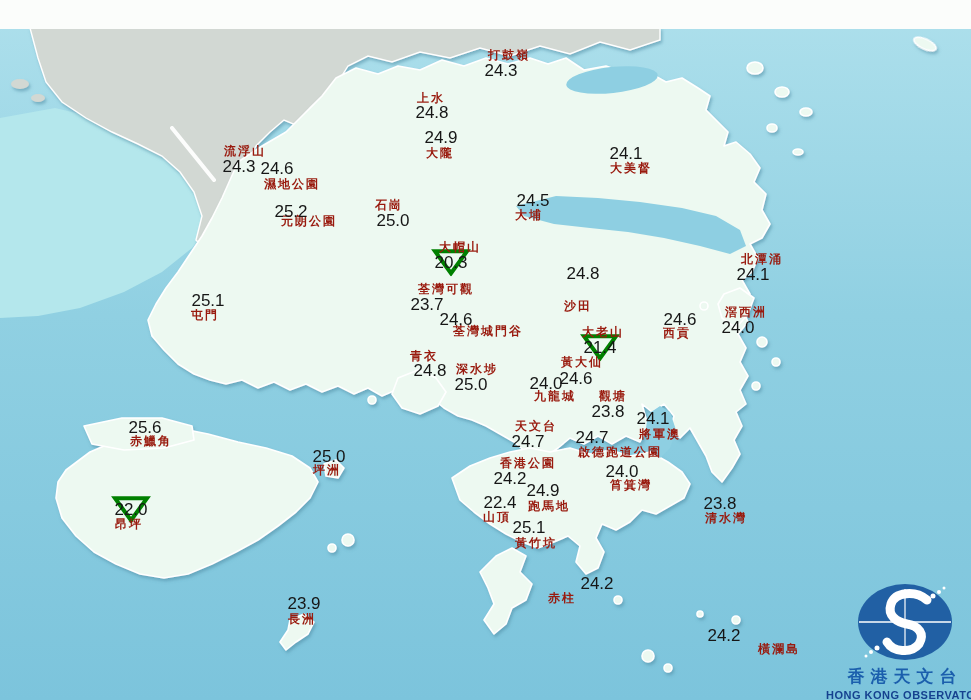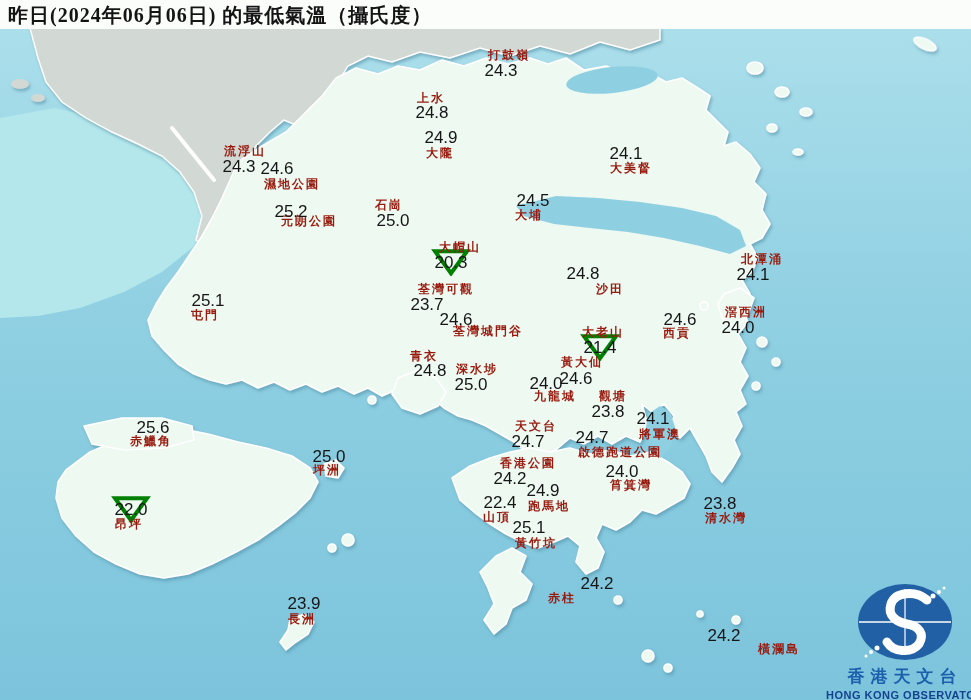--- a/index.html
+++ b/index.html
@@ -101,21 +101,20 @@
 
     <g fill="#8ecfe2">
       <path d="M516,206 L556,196 L598,198 L640,202 L682,208 L716,216 L740,230 L746,246 L730,254 L700,246 L664,238 L628,232 L590,228 L554,224 L524,216 Z"></path>
       <ellipse cx="612" cy="80" rx="46" ry="13" transform="rotate(-6 612 80)"></ellipse>
       <path d="M648,414 L660,406 L670,412 L676,430 L670,448 L660,458 L650,444 L646,428 Z"></path>
     </g>
 
     <rect x="0" y="0" width="971" height="29" fill="#fbfdfb"></rect>
   </svg>
 
-  <div class="map-title">昨日(2024年06月06日) 的最低氣溫（攝氏度）</div>
 
   <div>
       <div class="st-val" style="left: 501px; top: 71px;">24.3</div>
       <div class="st-name" style="left: 509px; top: 55px;">打鼓嶺</div>
       <div class="st-val" style="left: 432px; top: 113px;">24.8</div>
       <div class="st-name" style="left: 431px; top: 98px;">上水</div>
       <div class="st-val" style="left: 441px; top: 138px;">24.9</div>
       <div class="st-name" style="left: 440px; top: 153px;">大隴</div>
       <div class="st-val" style="left: 626px; top: 154px;">24.1</div>
       <div class="st-name" style="left: 631px; top: 168px;">大美督</div>
@@ -130,21 +129,21 @@
       <div class="st-val" style="left: 533px; top: 201px;">24.5</div>
       <div class="st-name" style="left: 529px; top: 215px;">大埔</div>
       <div class="tri-marker" style="left: 451px; top: 263px;"><svg width="40" height="32" viewBox="0 0 40 32">
           <polygon points="4,7 36,7 20,29" fill="none" stroke="#008000" stroke-width="4"></polygon>
         </svg></div>
       <div class="st-val" style="left: 451px; top: 263px;">20.3</div>
       <div class="st-name" style="left: 460px; top: 247px;">大帽山</div>
       <div class="st-val" style="left: 427px; top: 305px;">23.7</div>
       <div class="st-name" style="left: 446px; top: 289px;">荃灣可觀</div>
       <div class="st-val" style="left: 583px; top: 274px;">24.8</div>
-      <div class="st-name" style="left: 578px; top: 289px; margin-left: 32px;">沙田</div>
+      <div class="st-name" style="left: 578px; top: 306px;">沙田</div>
       <div class="st-val" style="left: 753px; top: 275px;">24.1</div>
       <div class="st-name" style="left: 762px; top: 259px;">北潭涌</div>
       <div class="st-val" style="left: 456px; top: 320px;">24.6</div>
       <div class="st-name" style="left: 488px; top: 331px;">荃灣城門谷</div>
       <div class="tri-marker" style="left: 600px; top: 348px;"><svg width="40" height="32" viewBox="0 0 40 32">
           <polygon points="4,7 36,7 20,29" fill="none" stroke="#008000" stroke-width="4"></polygon>
         </svg></div>
       <div class="st-val" style="left: 600px; top: 348px;">21.4</div>
       <div class="st-name" style="left: 603px; top: 332px;">大老山</div>
       <div class="st-val" style="left: 680px; top: 320px;">24.6</div>
@@ -174,21 +173,21 @@
       <div class="st-val" style="left: 622px; top: 472px;">24.0</div>
       <div class="st-name" style="left: 631px; top: 485px;">筲箕灣</div>
       <div class="st-val" style="left: 543px; top: 491px;">24.9</div>
       <div class="st-name" style="left: 549px; top: 506px;">跑馬地</div>
       <div class="st-val" style="left: 500px; top: 503px;">22.4</div>
       <div class="st-name" style="left: 497px; top: 517px;">山頂</div>
       <div class="st-val" style="left: 529px; top: 528px;">25.1</div>
       <div class="st-name" style="left: 536px; top: 543px;">黃竹坑</div>
       <div class="st-val" style="left: 720px; top: 504px;">23.8</div>
       <div class="st-name" style="left: 726px; top: 518px;">清水灣</div>
-      <div class="st-val" style="left: 145px; top: 428px; margin-left: 8px;">25.6</div>
+      <div class="st-val" style="left: 145px; top: 428px;">25.6</div>
       <div class="st-name" style="left: 151px; top: 441px;">赤鱲角</div>
       <div class="st-val" style="left: 329px; top: 457px;">25.0</div>
       <div class="st-name" style="left: 327px; top: 470px;">坪洲</div>
       <div class="tri-marker" style="left: 131px; top: 510px;"><svg width="40" height="32" viewBox="0 0 40 32">
           <polygon points="4,7 36,7 20,29" fill="none" stroke="#008000" stroke-width="4"></polygon>
         </svg></div>
       <div class="st-val" style="left: 131px; top: 510px;">22.0</div>
       <div class="st-name" style="left: 129px; top: 524px;">昂坪</div>
       <div class="st-val" style="left: 304px; top: 604px;">23.9</div>
       <div class="st-name" style="left: 302px; top: 619px;">長洲</div>

